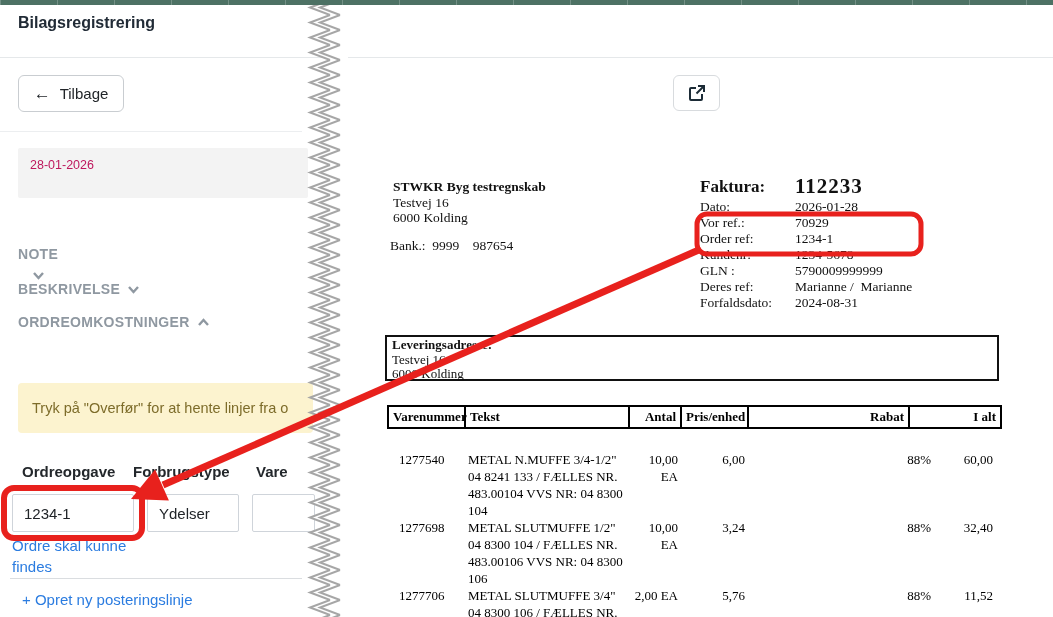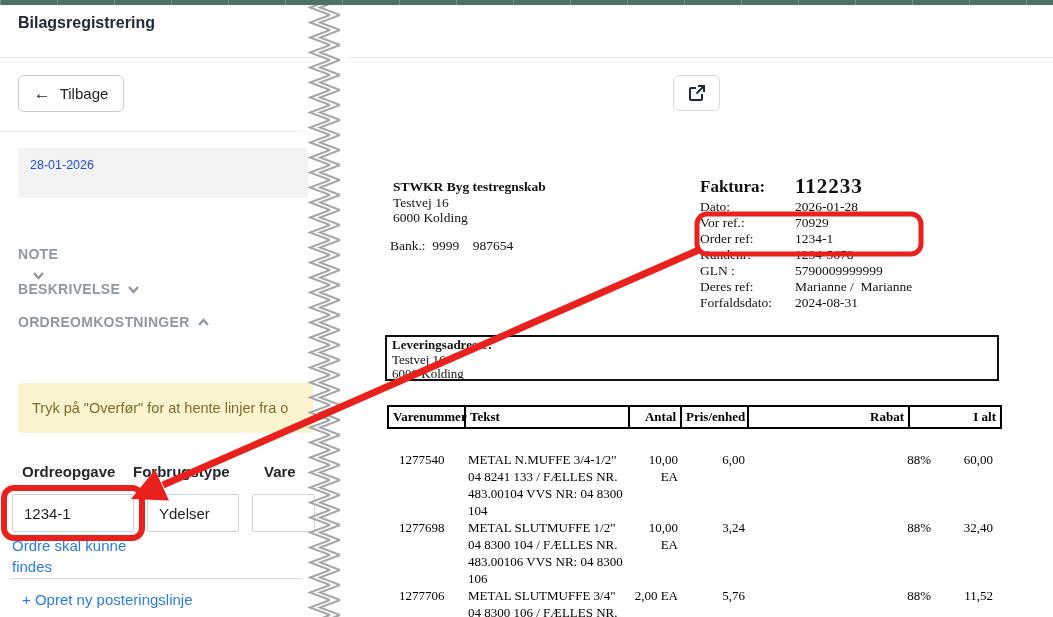--- a/index.html
+++ b/index.html
@@ -22,33 +22,33 @@
   .back-btn { position:absolute; left:18px; top:75px; width:106px; height:37px; z-index:2;
               background:#fff; border:1px solid #c9cdd1; border-radius:6px;
               font-size:15px; color:#212529; font-family:"Liberation Sans",sans-serif;
               display:flex; align-items:center; justify-content:center; gap:9px; cursor:pointer; }
   .back-arrow { font-size:17px; line-height:1; }
   .hline-sidebar { position:absolute; left:0; top:131px; width:302px; border-top:1px solid #eceef0; z-index:2; }
 
   .file-card { position:absolute; left:18px; top:148px; width:290px; height:50px;
                background:#f3f3f3; border-radius:2px; padding:7px 12px; z-index:2; }
   .file-name { font-size:14px; font-weight:700; color:#1f2830; }
-  .file-date { font-size:12.5px; color:#1d4ed8; margin-top:3px; }
+  .file-date { font-size:12.5px; color:#be185d; margin-top:3px; }
 
   .section { position:absolute; left:18px; z-index:2; display:flex; align-items:center; gap:7px;
              font-size:14px; font-weight:700; letter-spacing:.3px; color:#8f98a1; cursor:pointer; }
   .section svg { stroke:#8f98a1; }
   .sec-0 { top:246px;flex-direction:column; } .sec-1 { top:281px; } .sec-2 { top:314px; }
 
   .alert { position:absolute; left:18px; top:383px; width:295px; height:50px; z-index:2;
            background:#fcf3cf; border-radius:4px; color:#7d6c2a; font-size:14.5px;
            line-height:50px; padding-left:14px; white-space:nowrap; overflow:hidden; }
 
   .col-label { position:absolute; top:463px; font-size:15px; font-weight:700; color:#23272b; z-index:2; }
-  .cl-0 { left:22px; } .cl-1 { left:133px; } .cl-2 { left:256px;margin-left:8px; }
+  .cl-0 { left:22px; } .cl-1 { left:133px; } .cl-2 { left:256px; }
 
   .fld { position:absolute; top:494px; height:38px; z-index:2; background:#fff;
          border:1px solid #cfd4da; border-radius:2px; font-size:15px; color:#212529;
          font-family:"Liberation Sans",sans-serif; padding:0 0 0 11px; }
   .fld-1 { left:12px;  width:122px; }
   .fld-2 { left:147px; width:92px; }
   .fld-3 { left:252px; width:63px; }
 
   .validation { position:absolute; left:12px; top:535px; width:115px; z-index:2;
                 color:#2b7ce0; font-size:15px; line-height:21px; cursor:pointer; }

